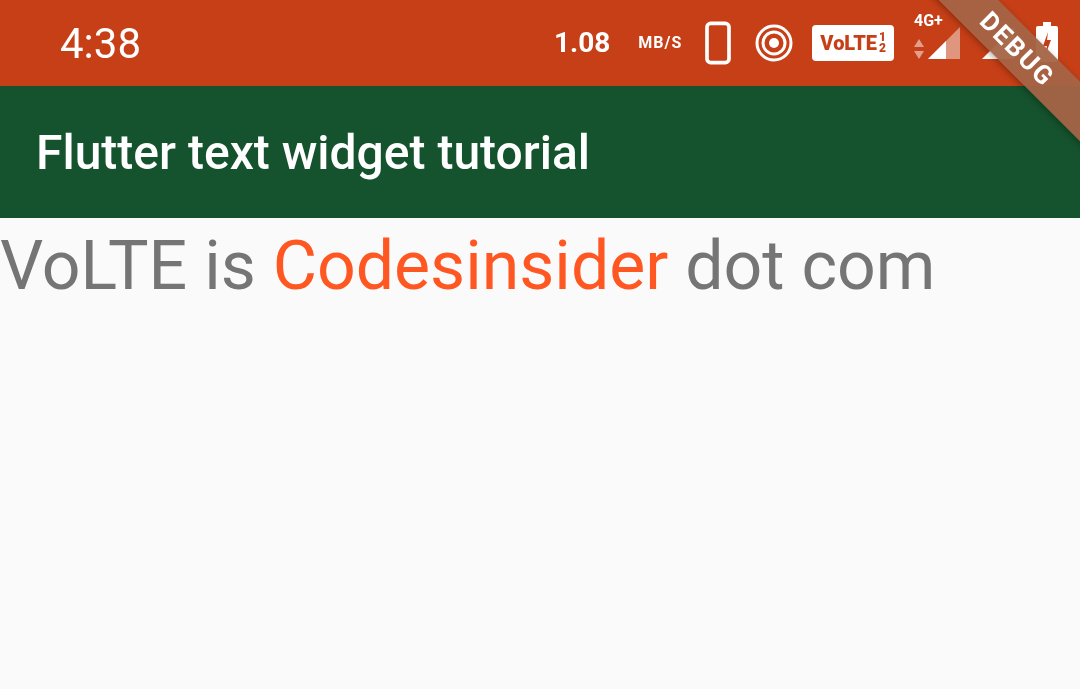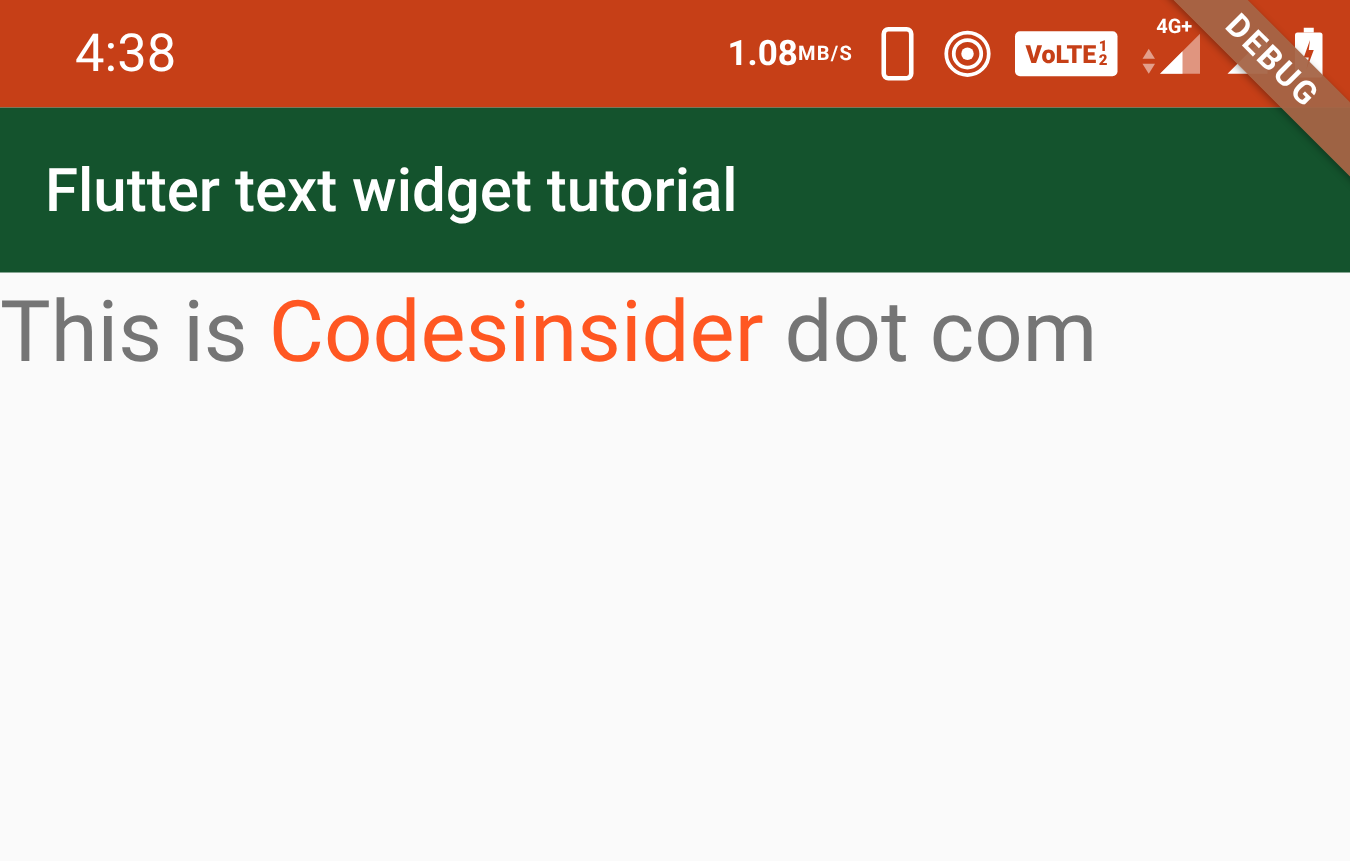--- a/index.html
+++ b/index.html
@@ -47,20 +47,21 @@
     
     .speed-value {
       font-size: 28px;
       font-weight: 700;
     }
     
     .speed-unit {
       font-size: 16px;
       font-weight: 700;
       letter-spacing: 1px;
+      margin-left: 28px;
     }
     
     .status-icon {
       display: flex;
       align-items: center;
       justify-content: center;
     }
     
     .volte-badge {
       background: white;
@@ -86,21 +87,21 @@
       display: flex;
       align-items: flex-end;
       position: relative;
     }
     
     .signal-label {
       font-size: 16px;
       font-weight: 700;
       position: absolute;
       top: -14px;
-      left: 13px;
+      left: 2px;
     }
     
     .app-bar {
       background: #14532d;
       height: 132px;
       display: flex;
       align-items: center;
       padding: 0 36px;
       color: white;
     }
@@ -200,17 +201,17 @@
     </span>
   </div>
 </div>
 
 <div class="app-bar">
   <div class="app-bar-title">Flutter text widget tutorial</div>
 </div>
 
 <div class="content">
   <div class="rich-text">
-    <span>This is </span><span class="text-highlight">Codesinsider</span><span> dot </span><span class="text-underline">com</span>
+    <span>VoLTE is </span><span class="text-highlight">Codesinsider</span><span> dot </span><span class="text-underline">com</span>
   </div>
 </div>
 
 <div class="debug-banner">DEBUG</div>
 
 </body></html>

